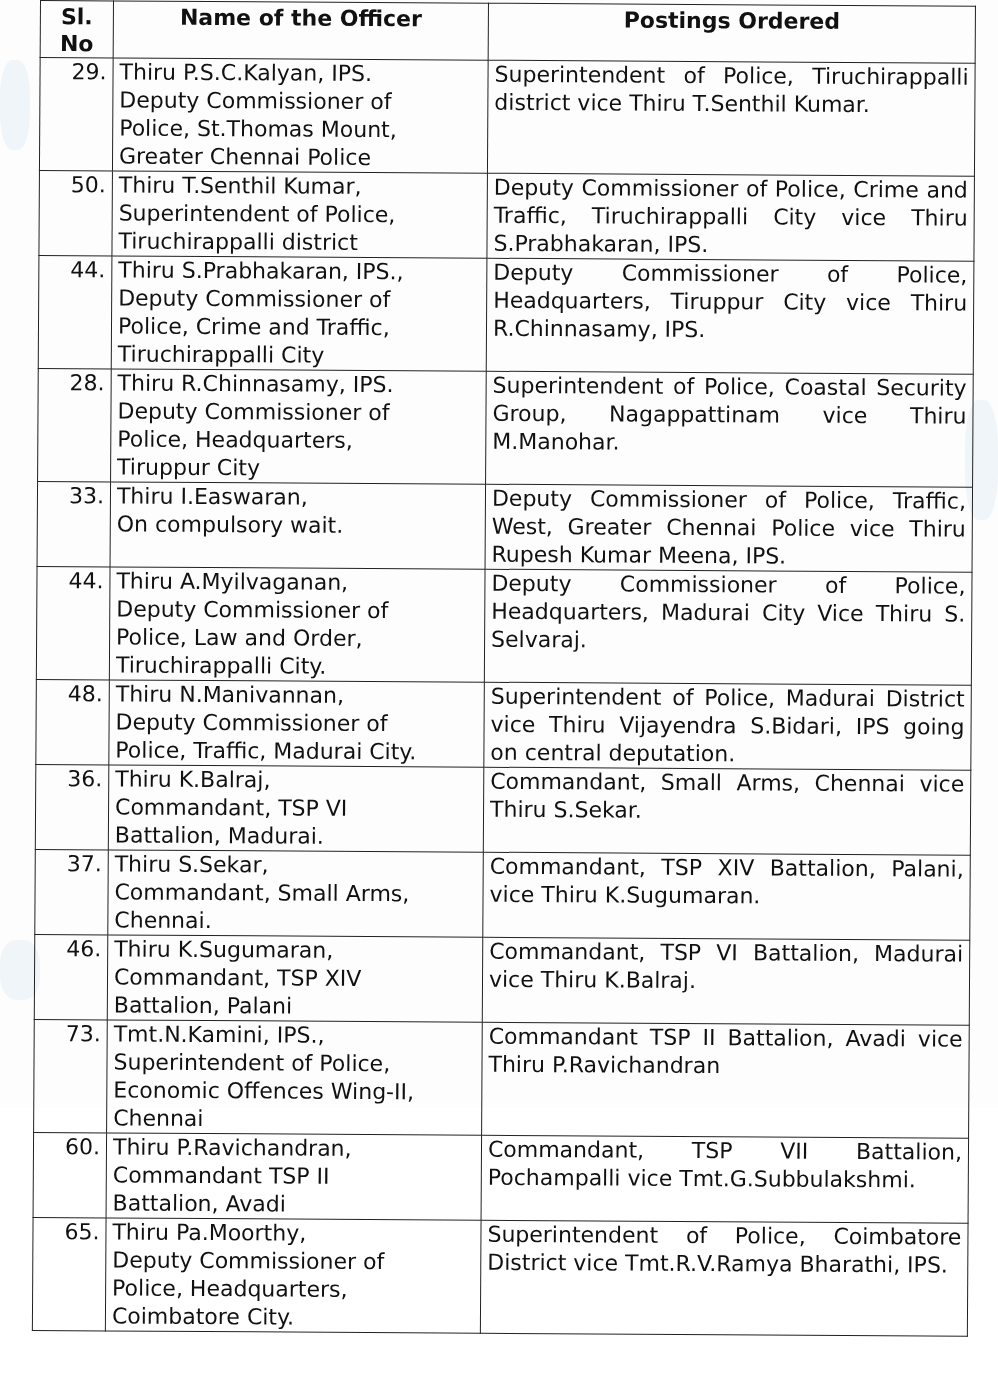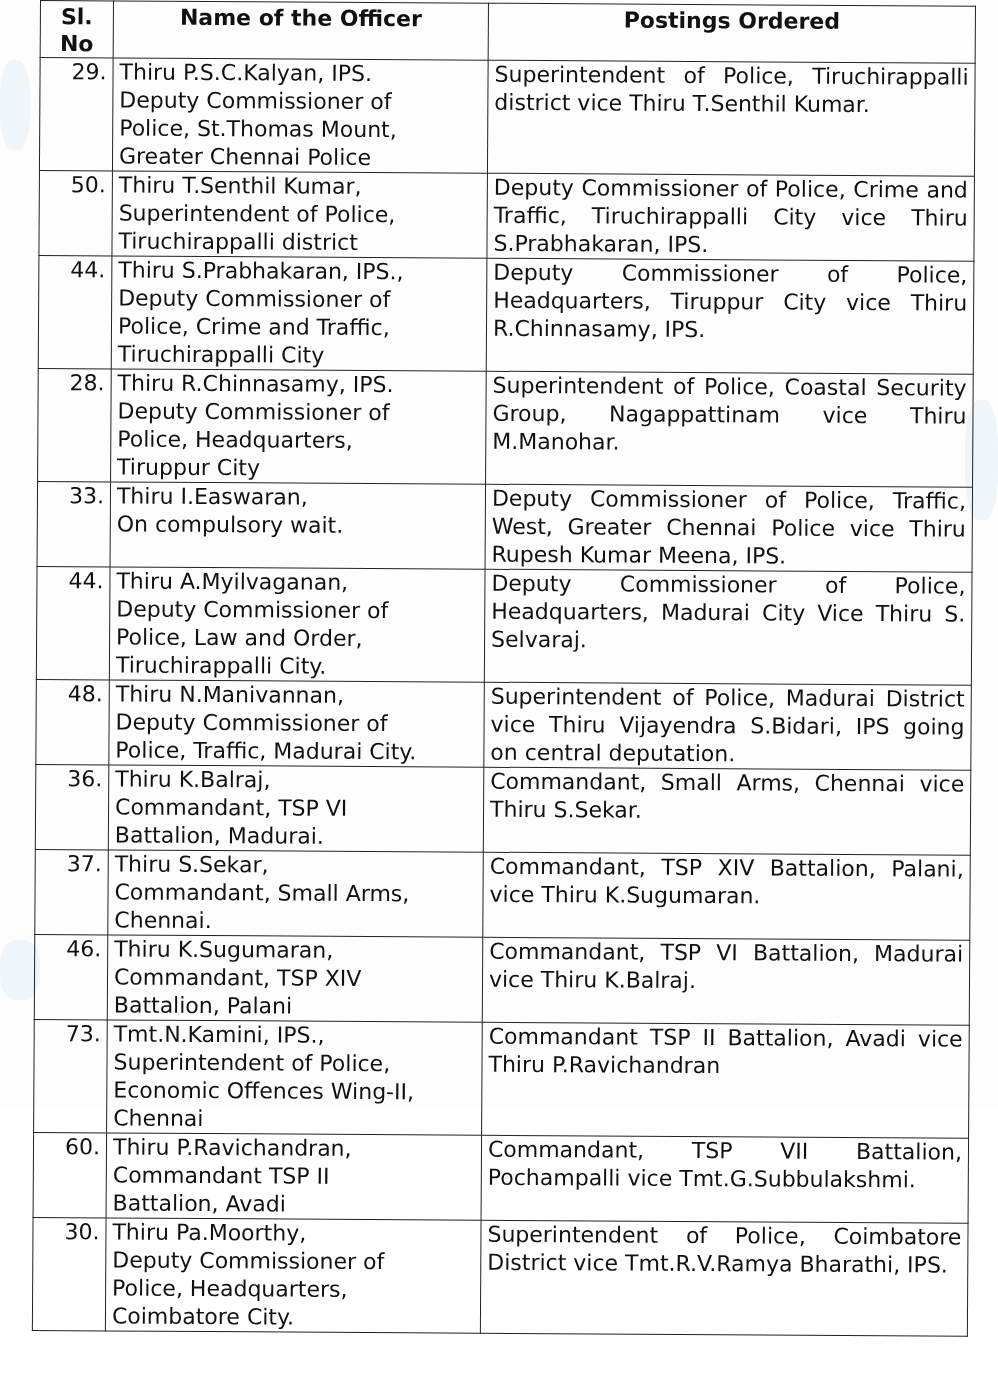--- a/index.html
+++ b/index.html
@@ -146,21 +146,21 @@
         <tr>
     <td class="sl">60.</td>
     <td class="name">
             <span class="line">Thiru P.Ravichandran,</span>
             <span class="line">Commandant TSP II</span>
             <span class="line">Battalion, Avadi</span>
           </td>
     <td class="post">Commandant, TSP VII Battalion, Pochampalli vice Tmt.G.Subbulakshmi.</td>
   </tr>
         <tr>
-    <td class="sl">30.</td>
+    <td class="sl">65.</td>
     <td class="name">
             <span class="line">Thiru Pa.Moorthy,</span>
             <span class="line">Deputy Commissioner of</span>
             <span class="line">Police, Headquarters,</span>
             <span class="line">Coimbatore City.</span>
           </td>
     <td class="post">Superintendent of Police, Coimbatore District vice Tmt.R.V.Ramya Bharathi, IPS.</td>
   </tr>
       </tbody>
   </table>

